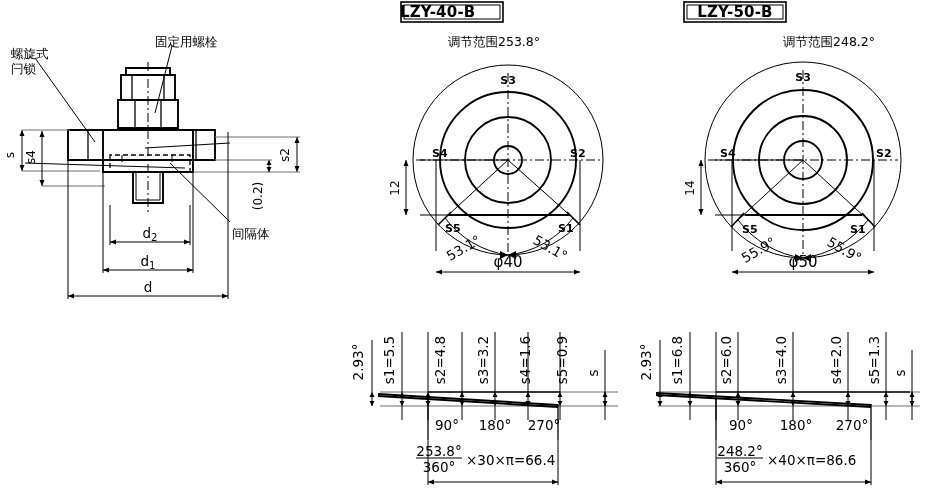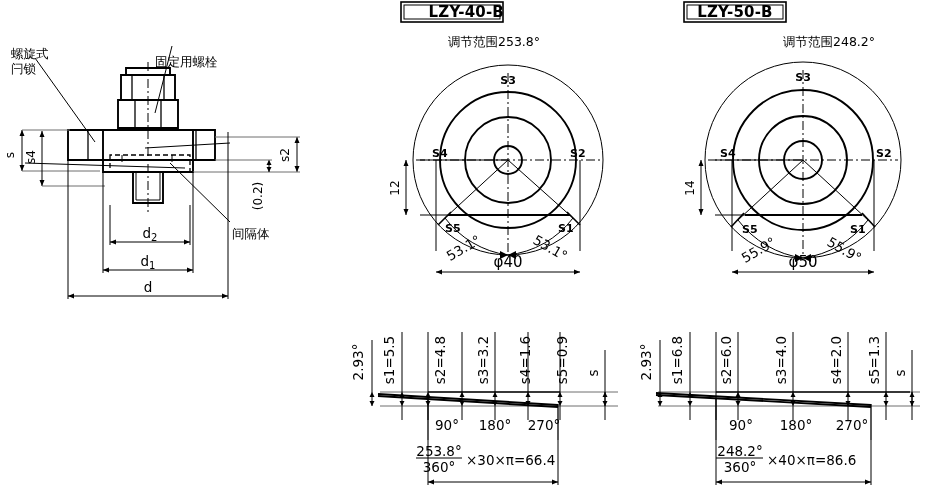--- a/index.html
+++ b/index.html
@@ -145,29 +145,29 @@
     <line x1="68" y1="160" x2="68" y2="299"></line>
     <line x1="228" y1="132" x2="228" y2="299"></line>
   </g>
   <text class="lbl-med" x="148" y="292" text-anchor="middle">d</text>
 </svg>
 
 <div style="position:absolute;left:11px;top:46px;font-size:12.5px;line-height:15px;">
   <div>螺旋式</div>
   <div>闩锁</div>
 </div>
-<div style="position:absolute;left:155px;top:34px;font-size:12.5px;margin-top:20px;">固定用螺栓</div>
+<div style="position:absolute;left:155px;top:34px;font-size:12.5px;">固定用螺栓</div>
 <div style="position:absolute;left:232px;top:226px;font-size:12.5px;text-align:center;">间隔体</div>
 
 <div style="position:absolute;left:400px;top:1px;">
   <svg width="104" height="22">
     <rect class="titlebox" x="1" y="1" width="102" height="20"></rect>
     <rect class="titlebox2" x="4" y="4" width="96" height="14"></rect>
   </svg>
-  <div style="position:absolute;left:0;top:2px;width:104px;text-align:right;font-size:15px;font-weight:bold;letter-spacing:0.2px;">LZY-40-B</div>
+  <div style="position:absolute;left:0;top:2px;width:104px;text-align:left;font-size:15px;font-weight:bold;letter-spacing:0.2px;">LZY-40-B</div>
 </div>
 <div style="position:absolute;left:448px;top:34px;font-size:12.5px;">调节范围253.8°</div>
 
 <svg width="250" height="230" style="left:390px;top:55px;" viewBox="0 0 250 230">
 
   <circle class="ln thin" cx="118" cy="105" r="95"></circle>
 
   <circle class="ln thick" cx="118" cy="105" r="68"></circle>
   <circle class="ln thick" cx="118" cy="105" r="43"></circle>
   <circle class="ln thick" cx="118" cy="105" r="14"></circle>

